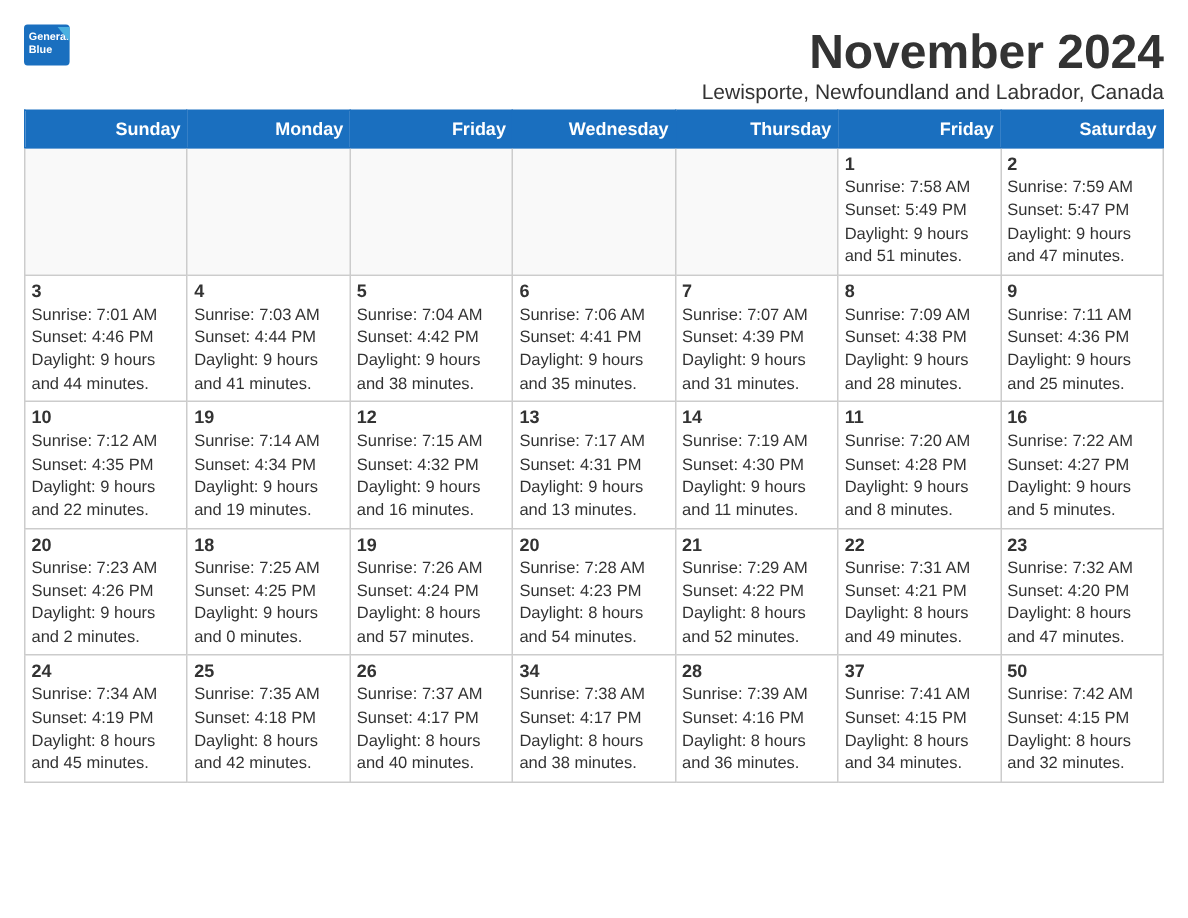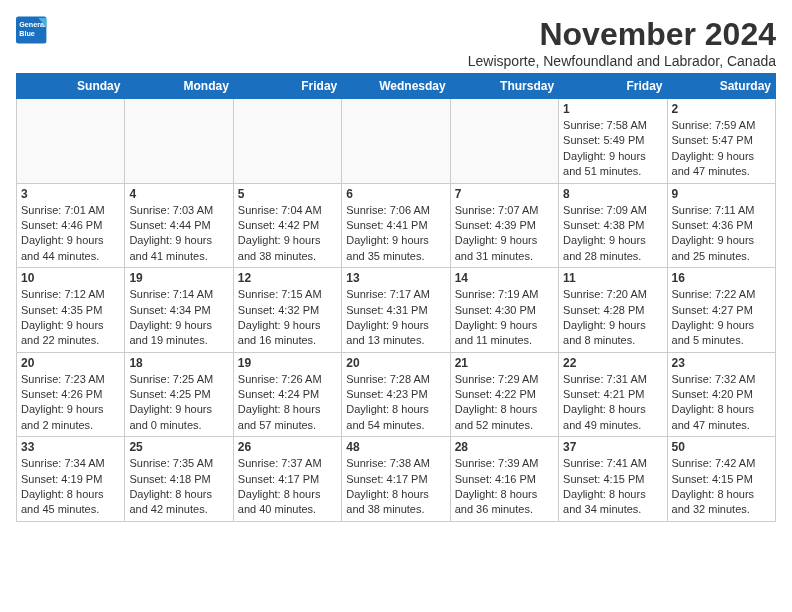--- a/index.html
+++ b/index.html
@@ -203,33 +203,33 @@
           <div class="day-num">22</div>
           <div class="cell-info">Sunrise: 7:31 AM<br>Sunset: 4:21 PM<br>Daylight: 8 hours<br>and 49 minutes.</div>
         </td>
         <td>
           <div class="day-num">23</div>
           <div class="cell-info">Sunrise: 7:32 AM<br>Sunset: 4:20 PM<br>Daylight: 8 hours<br>and 47 minutes.</div>
         </td>
       </tr>
       <tr>
         <td>
-          <div class="day-num">33</div>
+          <div class="day-num">24</div>
           <div class="cell-info">Sunrise: 7:34 AM<br>Sunset: 4:19 PM<br>Daylight: 8 hours<br>and 45 minutes.</div>
         </td>
         <td>
           <div class="day-num">25</div>
           <div class="cell-info">Sunrise: 7:35 AM<br>Sunset: 4:18 PM<br>Daylight: 8 hours<br>and 42 minutes.</div>
         </td>
         <td>
           <div class="day-num">26</div>
           <div class="cell-info">Sunrise: 7:37 AM<br>Sunset: 4:17 PM<br>Daylight: 8 hours<br>and 40 minutes.</div>
         </td>
         <td>
-          <div class="day-num">48</div>
+          <div class="day-num">34</div>
           <div class="cell-info">Sunrise: 7:38 AM<br>Sunset: 4:17 PM<br>Daylight: 8 hours<br>and 38 minutes.</div>
         </td>
         <td>
           <div class="day-num">28</div>
           <div class="cell-info">Sunrise: 7:39 AM<br>Sunset: 4:16 PM<br>Daylight: 8 hours<br>and 36 minutes.</div>
         </td>
         <td>
           <div class="day-num">37</div>
           <div class="cell-info">Sunrise: 7:41 AM<br>Sunset: 4:15 PM<br>Daylight: 8 hours<br>and 34 minutes.</div>
         </td>

